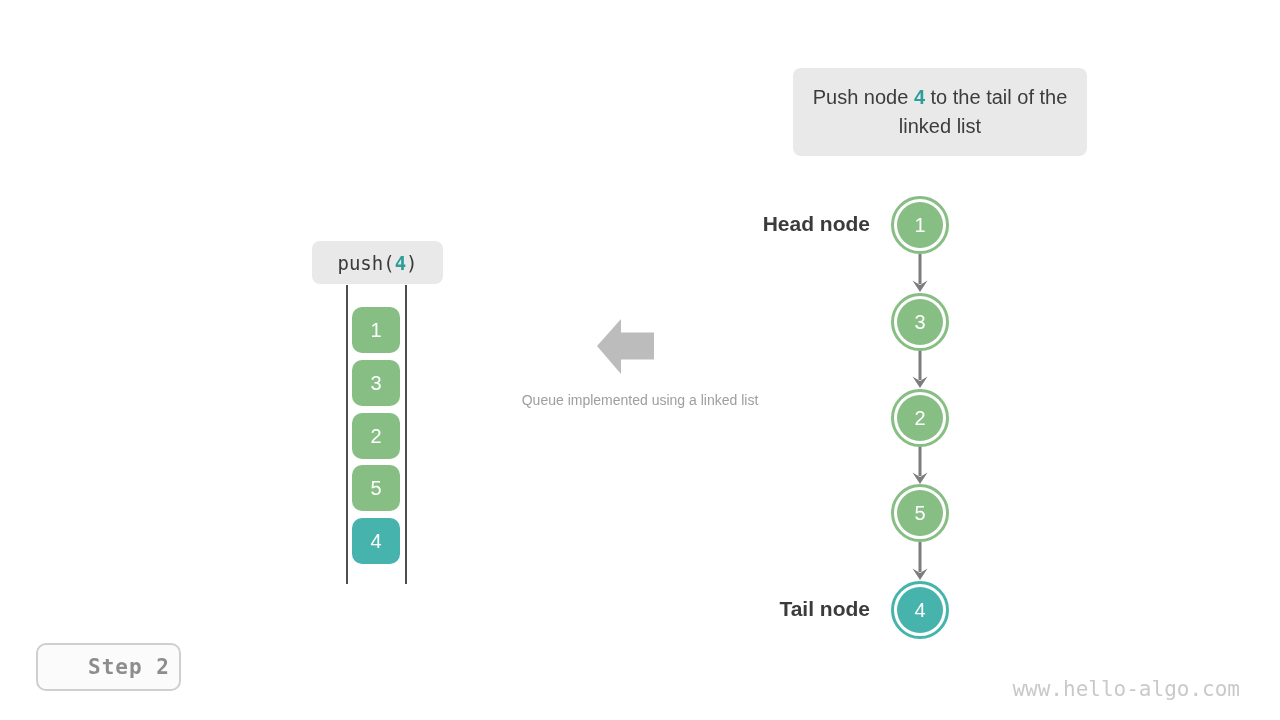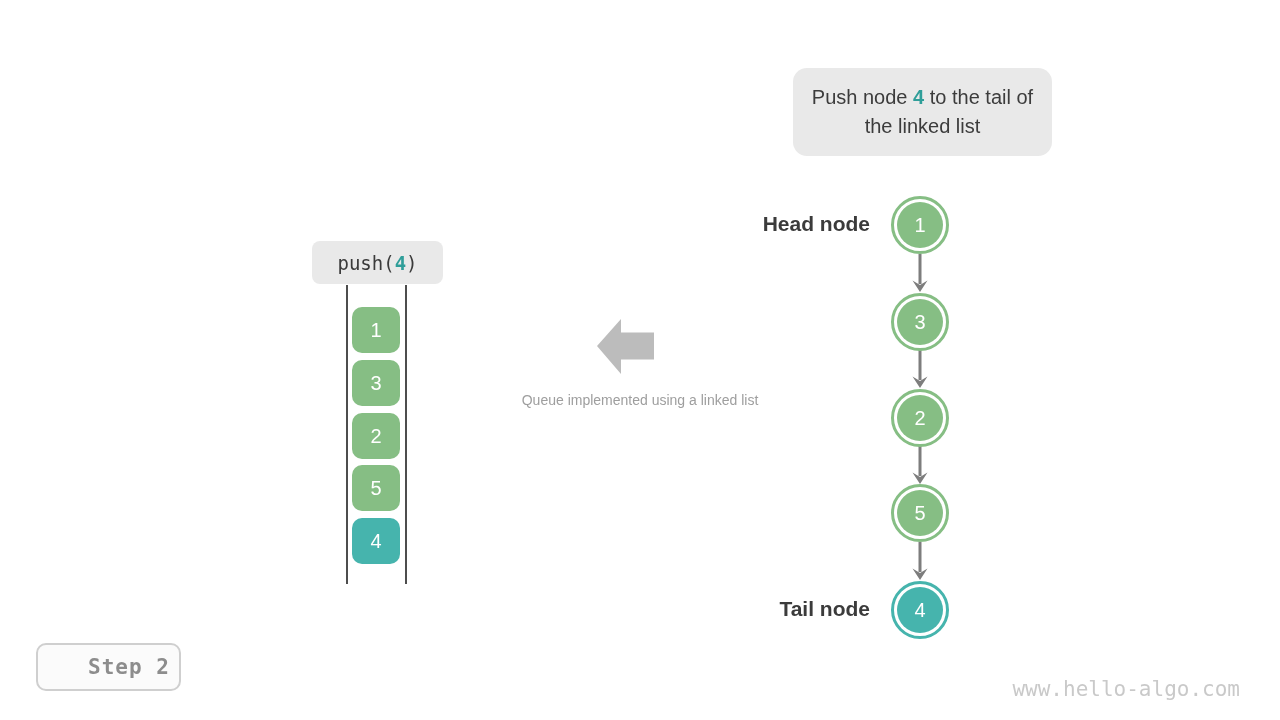--- a/index.html
+++ b/index.html
@@ -10,23 +10,23 @@
     height: 720px;
     background: #ffffff;
     overflow: hidden;
     font-family: "Liberation Sans", sans-serif;
   }
 
   
   .callout {
     position: absolute;
     left: 793px; top: 68px;
-    width: 259px; height: 88px;
+    width: 294px; height: 88px;
     background: #e9e9e9;
-    border-radius: 14px;
+    border-radius: 8px;
     display: flex; align-items: center; justify-content: center;
     text-align: center;
     font-size: 20px; line-height: 29px;
     color: #3c3c3c;
     padding: 0 16px;
   }
   .teal-text { color: #2f9e99; font-weight: 700; }
 
   
   .push-chip {

